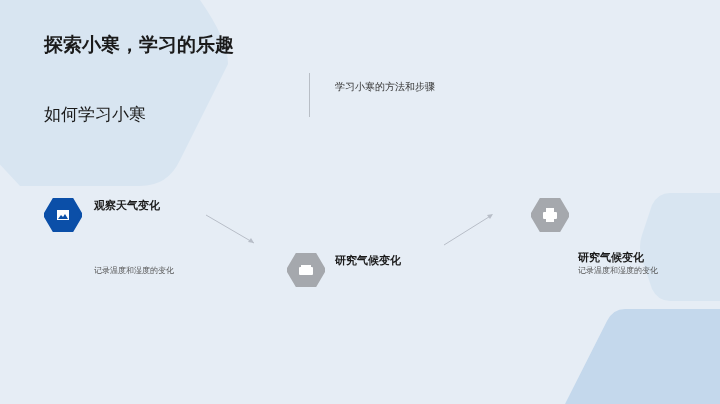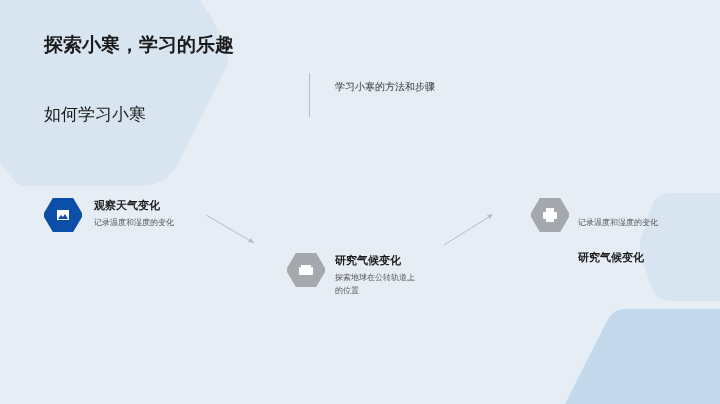--- a/index.html
+++ b/index.html
@@ -5,21 +5,21 @@
   html,body{margin:0;padding:0;}
   body{width:720px;height:404px;overflow:hidden;background:#e6edf5;position:relative;font-family:"DejaVu Sans","Liberation Sans",sans-serif;}
   .bg-hex{position:absolute;}
   .title{position:absolute;left:44px;top:32px;font-size:19px;font-weight:bold;color:#1a1a1a;margin:0;}
   .subtitle{position:absolute;left:44px;top:103px;font-size:17px;font-weight:normal;color:#1a1a1a;margin:0;}
   .vline{position:absolute;left:309px;top:73px;width:1px;height:44px;background:#b8bec6;}
   .desc{position:absolute;left:335px;top:80px;font-size:10px;color:#333;}
   .step{position:absolute;}
   .step .icon{position:absolute;left:0;top:0;width:38px;height:34px;}
   .step .stitle{position:absolute;font-size:11px;font-weight:bold;color:#1a1a1a;white-space:nowrap;}
-  .step .stext{position:absolute;font-size:8px;color:#555;line-height:13px;}
+  .step .stext{position:absolute;font-size:8px;color:#555;line-height:13px;margin-top:48px;}
 </style>
 </head>
 <body>
 
 <svg class="bg-hex" style="left:0;top:0" width="240" height="190" viewBox="0 0 240 190">
   <path d="M-60 0 L200 0 Q228 40 228 64 L180 160 Q168 186 140 186 L20 186 L-60 100 Z" fill="#d8e5f1"></path>
 </svg>
 <svg class="bg-hex" style="left:640;top:193px;left:640px" width="80" height="108" viewBox="0 0 80 108">
   <path d="M30 0 L80 0 L80 108 L30 108 Q18 108 12 96 L2 66 Q-2 54 2 42 L12 12 Q18 0 30 0 Z" fill="#d8e5f1"></path>
 </svg>
@@ -55,21 +55,20 @@
 
 <div class="step" style="left:287px;top:253px;width:150px;height:50px;">
   <svg class="icon" viewBox="0 0 38 34">
     <path d="M10 0 L28 0 L38 17 L28 34 L10 34 L0 17 Z" fill="#a5a8ad" stroke="#a5a8ad" stroke-width="2" stroke-linejoin="round"></path>
     <g>
       <rect x="12" y="14" width="14" height="8" rx="1" fill="#fff"></rect>
       <rect x="14" y="12" width="10" height="5" fill="#fff"></rect>
     </g>
   </svg>
   <div class="stitle" style="left:48px;top:0;">研究气候变化</div>
-  <div class="stext" style="left:48px;top:18px;width:86px;">探索地球在公转轨道上的位置</div>
 </div>
 
 <div class="step" style="left:531px;top:198px;width:150px;height:50px;">
   <svg class="icon" viewBox="0 0 38 34">
     <path d="M10 0 L28 0 L38 17 L28 34 L10 34 L0 17 Z" fill="#a5a8ad" stroke="#a5a8ad" stroke-width="2" stroke-linejoin="round"></path>
     <g>
       <rect x="15" y="10" width="8" height="4" fill="#fff"></rect>
       <rect x="12" y="14" width="14" height="7" rx="1" fill="#fff"></rect>
       <rect x="15" y="20" width="8" height="4" fill="#fff"></rect>
     </g>

